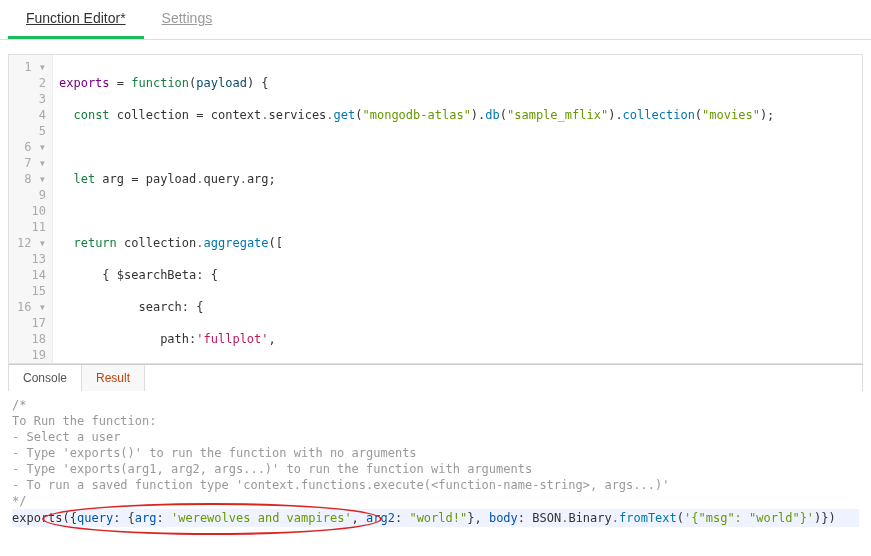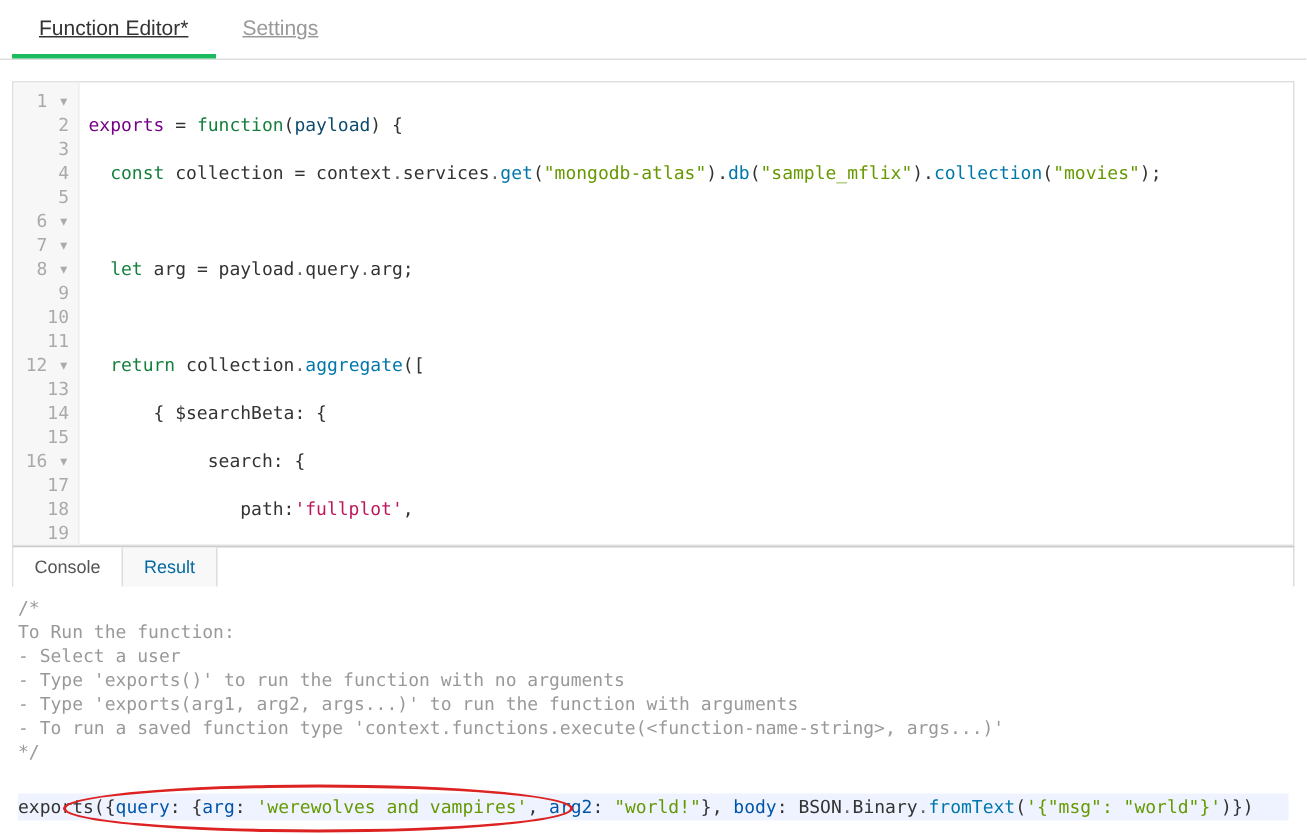--- a/index.html
+++ b/index.html
@@ -19,24 +19,24 @@
     .c-id { color: #333; }
     .c-fn { color: #07a; }
     .c-str { color: #be185d; }
     .c-strd { color: #690; }
     .c-dot { color: #666; }
     .c-var { color: #05a; }
     .c-arg { color: #0c4a6e; }
     .c-exp { color: #708; }
     
     .bottom-tabs { display: flex; border: 1px solid #ddd; border-top: 1px solid #ccc; border-bottom: none; margin: 0 8px; }
-    .bottom-tab { padding: 6px 14px; font-size: 12px; color: #0369a1; border-right: 1px solid #ddd; background: #f8f8f8; cursor: pointer; }
+    .bottom-tab { padding: 6px 14px; font-size: 12px; color: #c2410c; border-right: 1px solid #ddd; background: #f8f8f8; cursor: pointer; }
     .bottom-tab.active { background: #fff; color: #555; text-align: right; }
     .console { border: 0; margin: 0 8px; padding: 6px 4px; font-family: "Menlo", "Consolas", monospace; font-size: 12px; color: #888; line-height: 16px; height: 155px; position: relative; }
-    .console-cmd { color: #333; margin-top: 20px; background: #eef3ff; padding: 1px 0; position: relative; }
+    .console-cmd { color: #333; margin-top: 0; background: #eef3ff; padding: 1px 0; position: relative; }
     .ellipse { position: absolute; left: 30px; bottom: -8px; width: 340px; height: 32px; border: 2px solid #d22; border-radius: 50%; pointer-events: none; }
     .comment { color: #999; }
   </style>
 </head>
 <body>
 
 <div class="tabs">
   <div class="tab active">Function Editor*</div>
   <div class="tab">Settings</div>
 </div>

